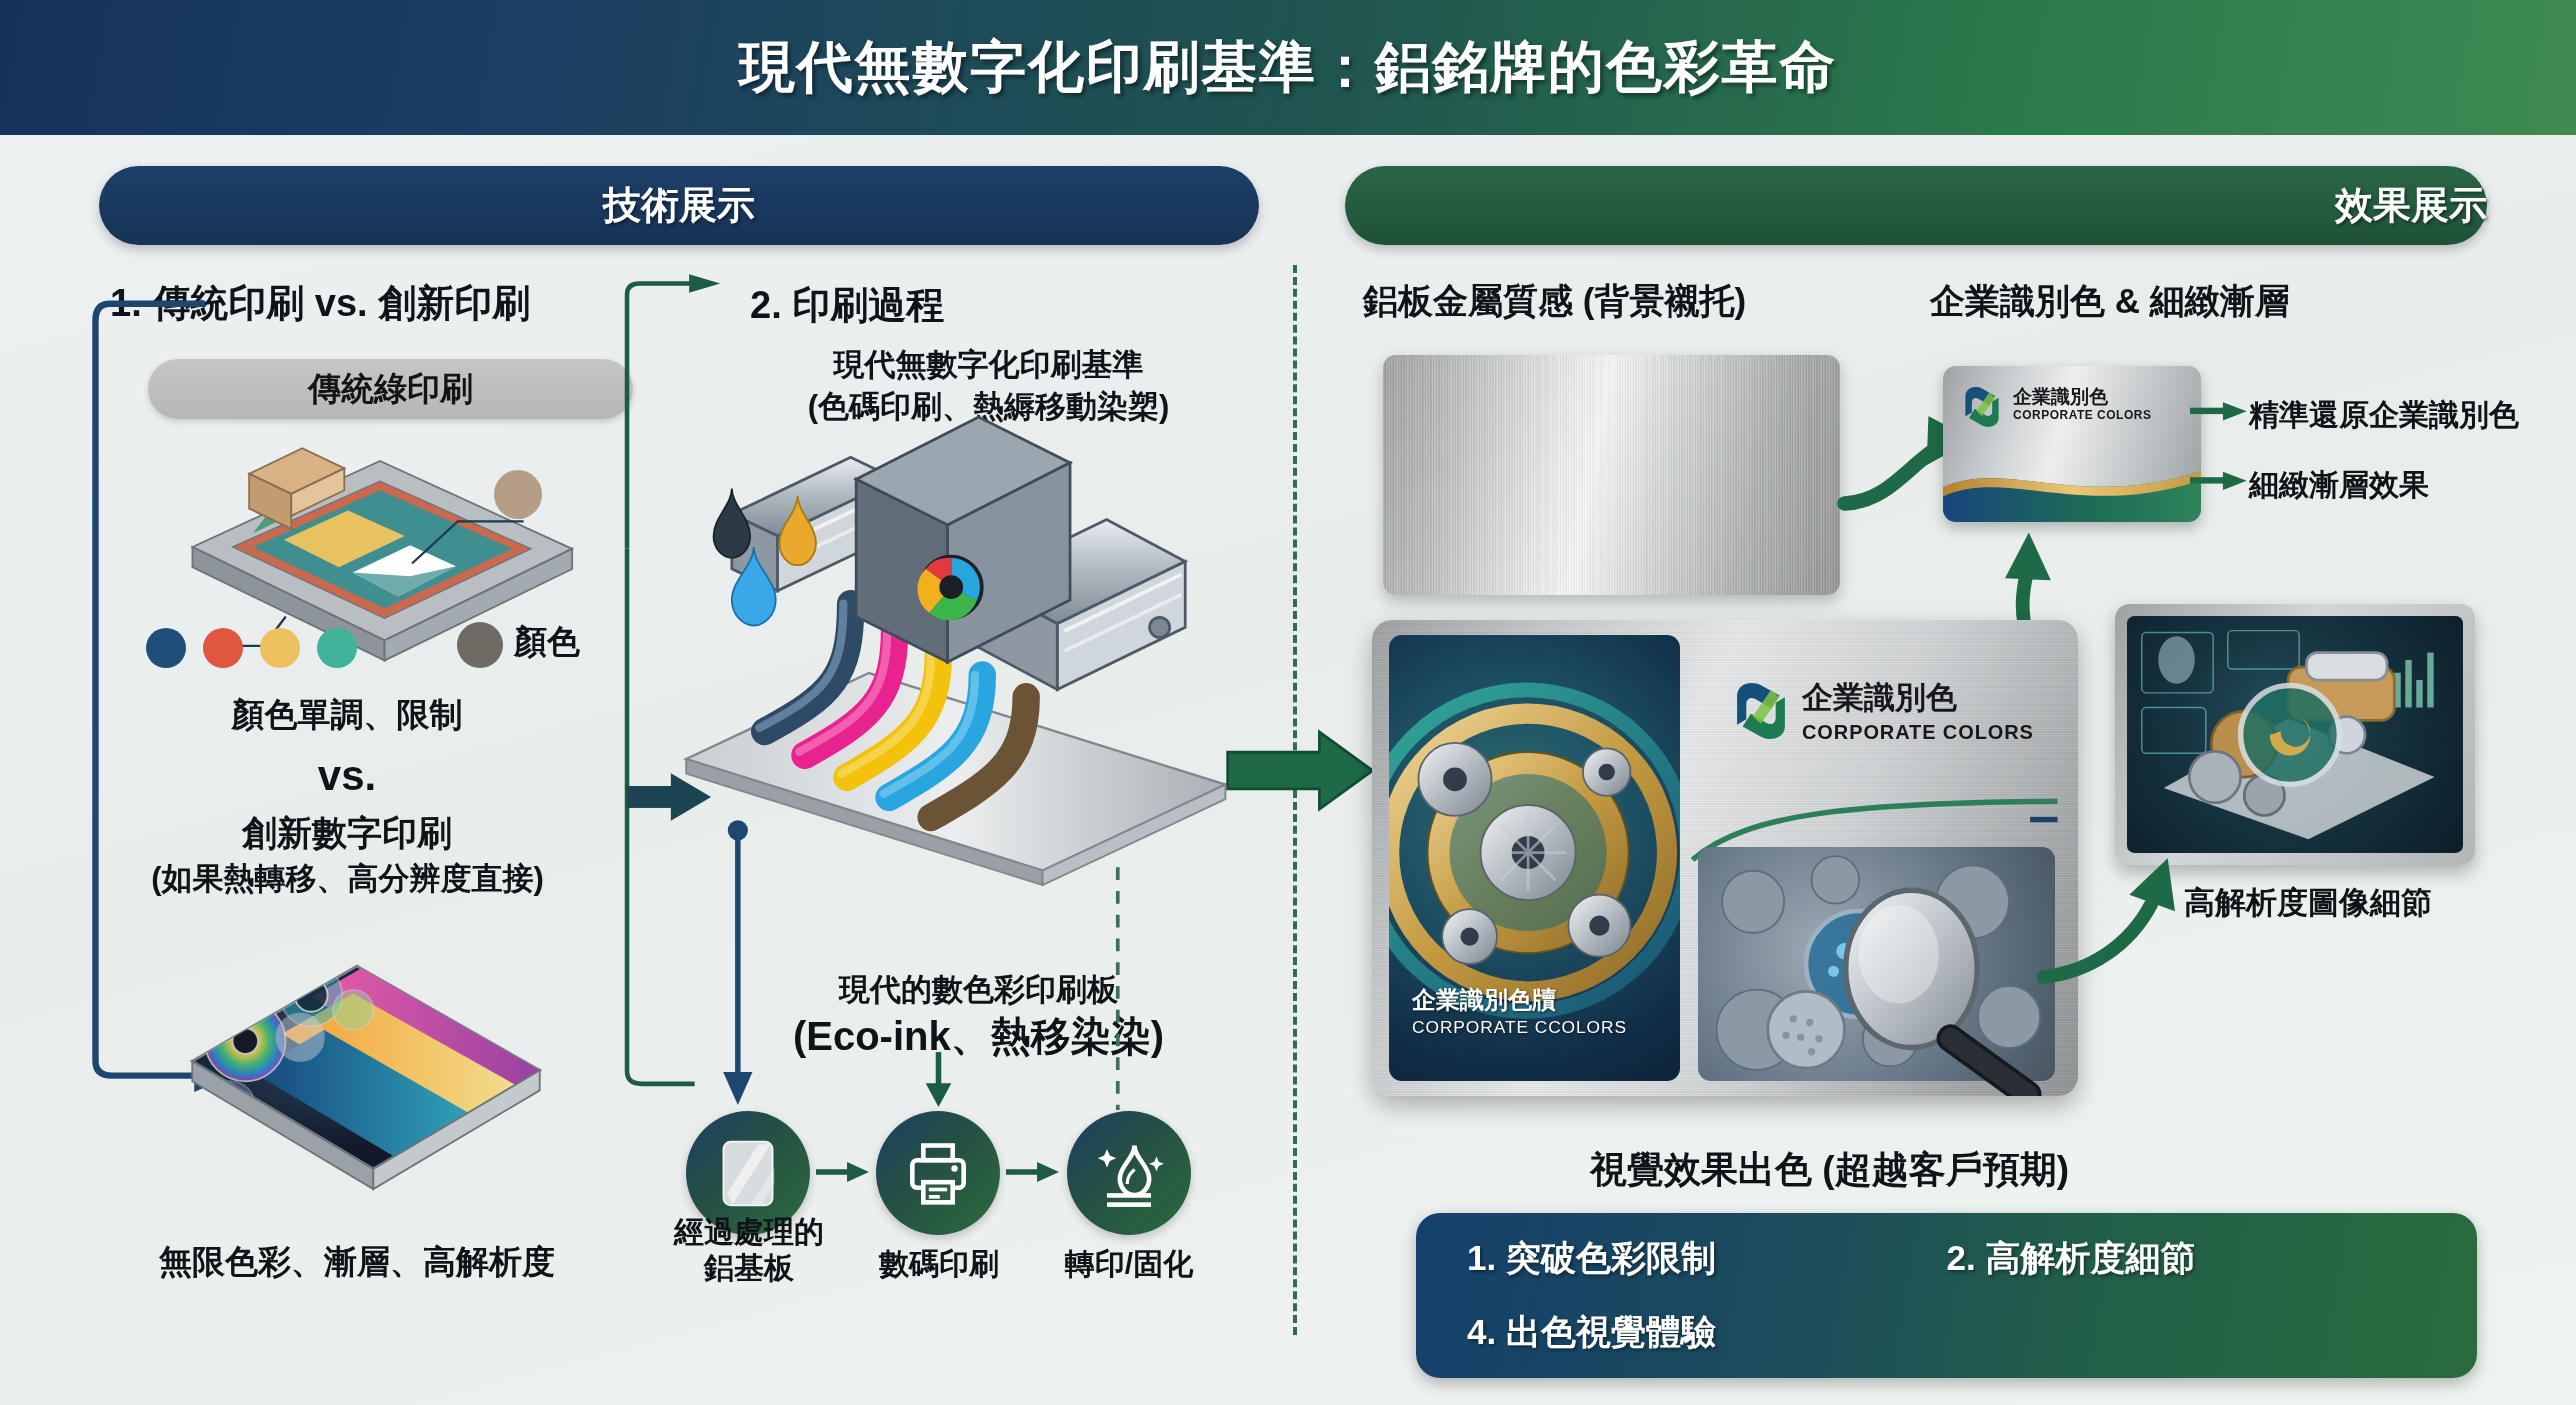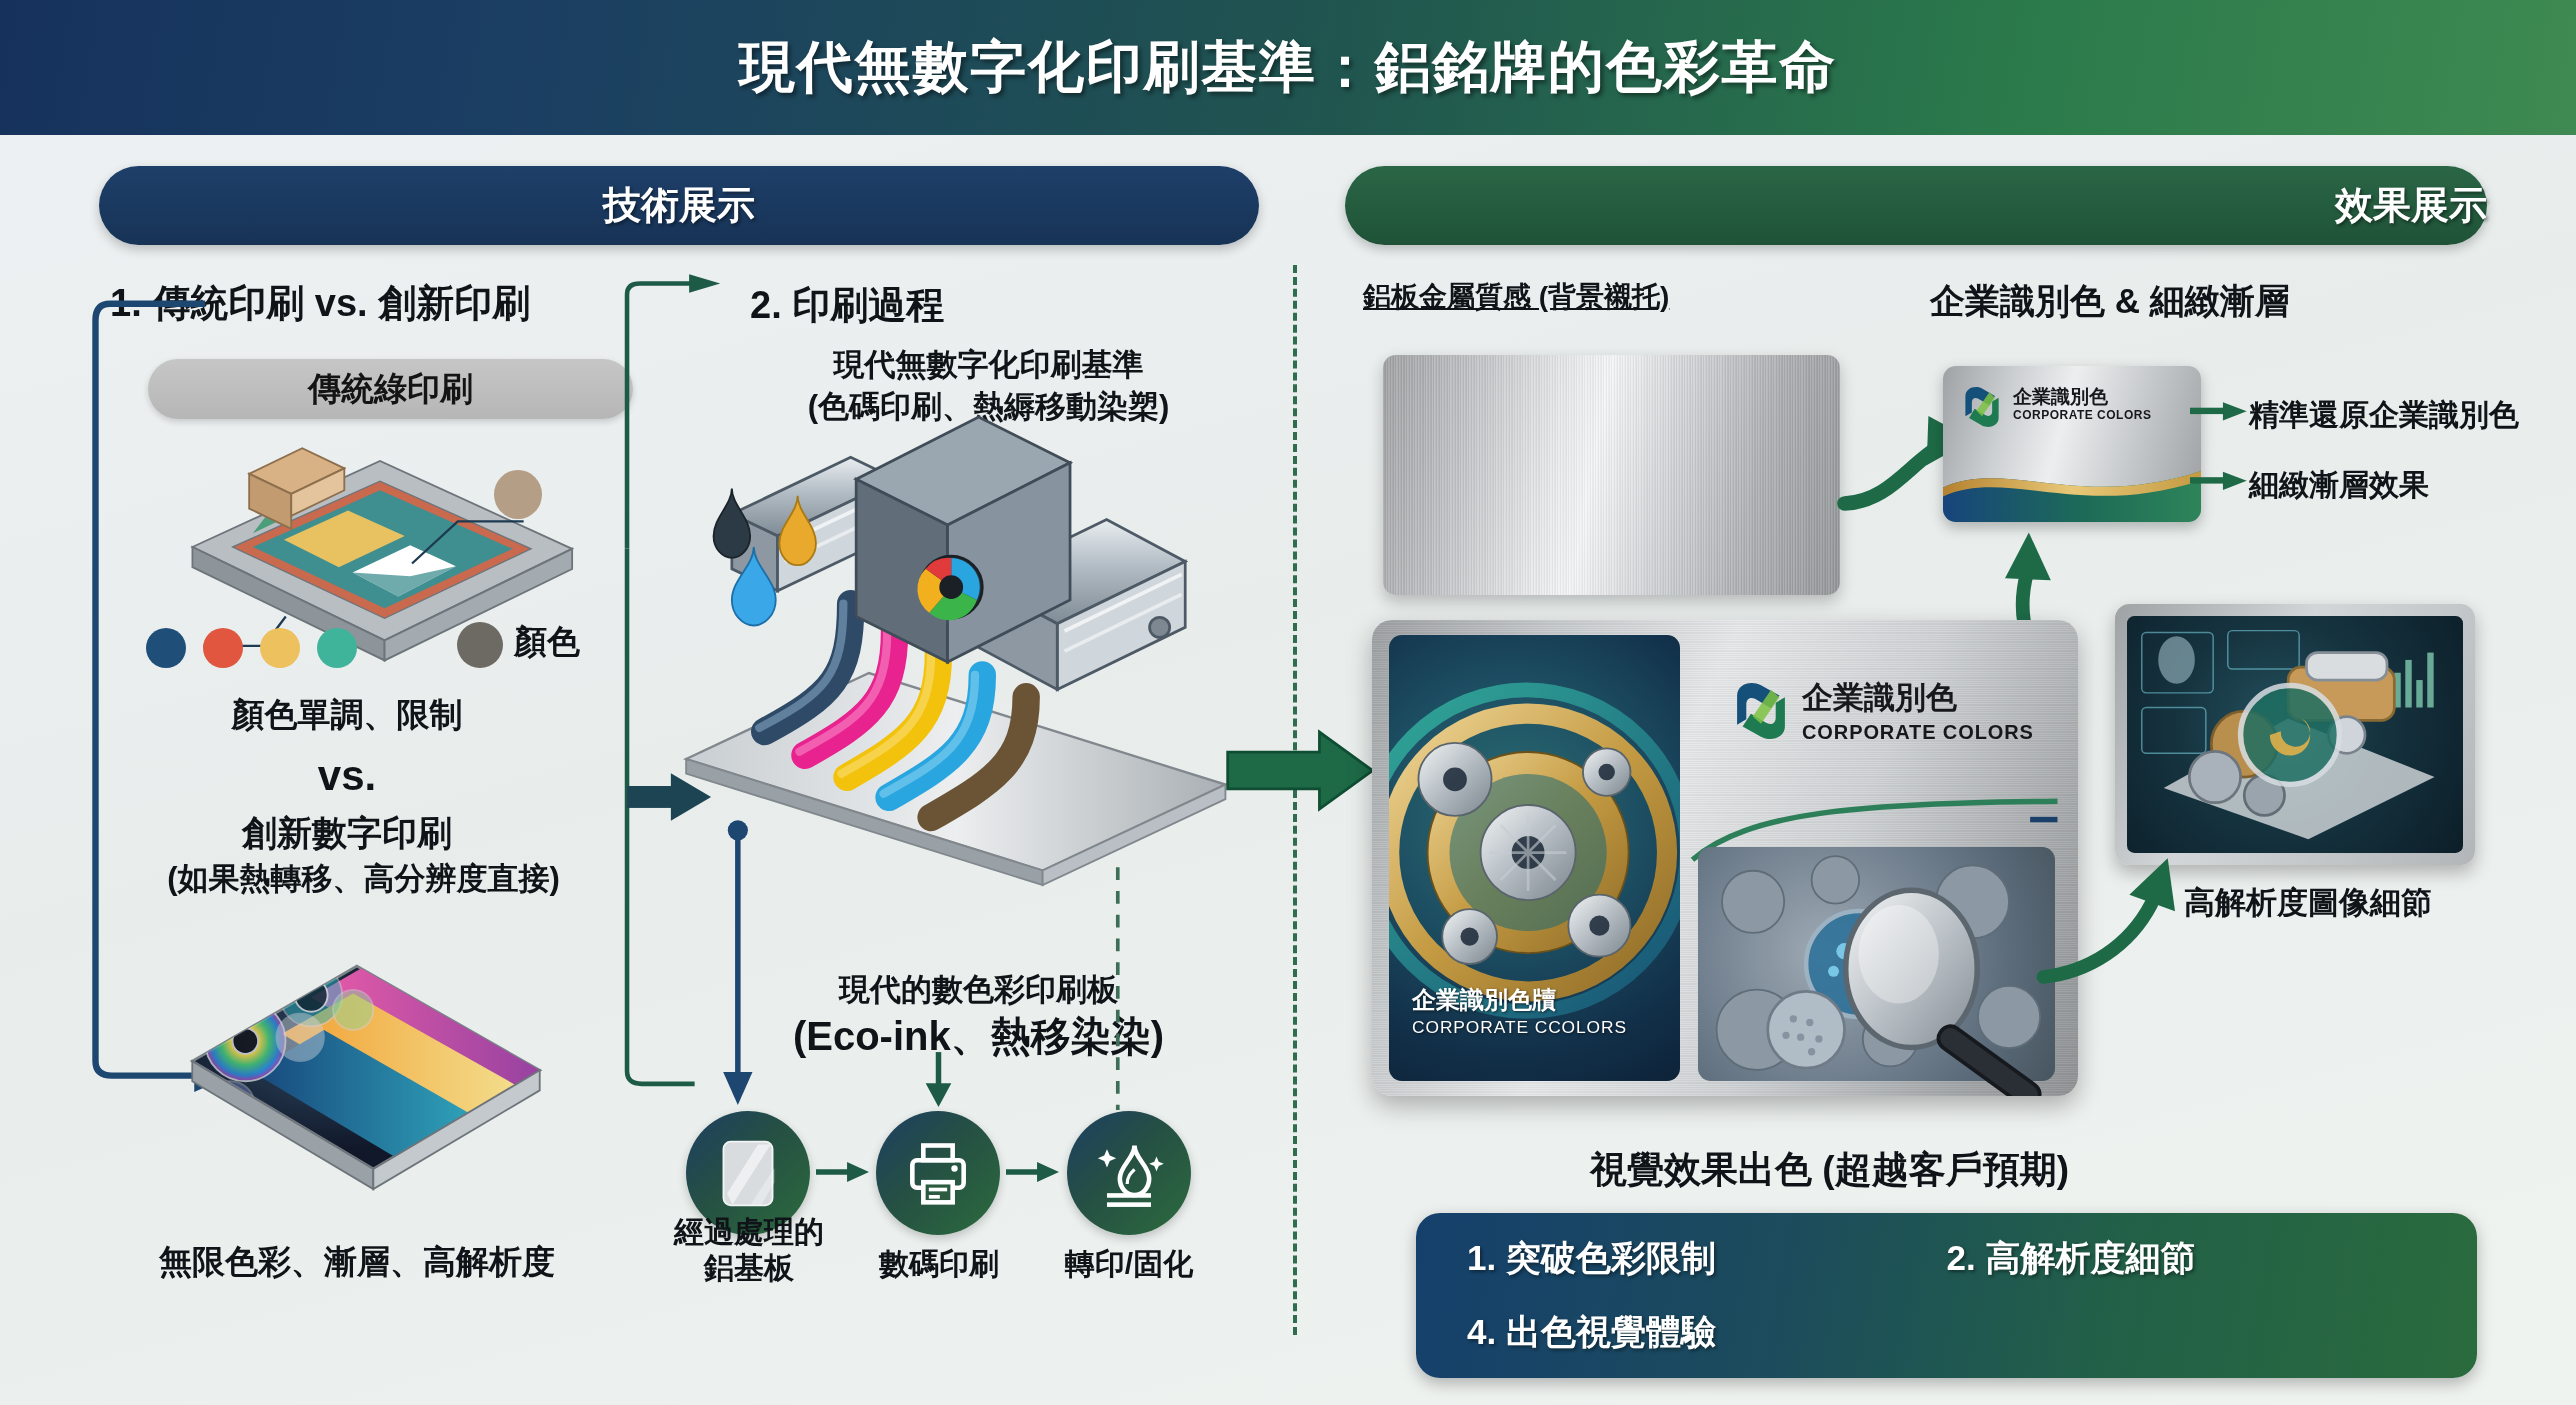--- a/index.html
+++ b/index.html
@@ -61,21 +61,21 @@
   #dot-navy   { left: 146px; top: 628px; background: #1f4e79; }
   #dot-red    { left: 203px; top: 628px; background: #e0563f; }
   #dot-yellow { left: 260px; top: 628px; background: #ecc15e; }
   #dot-teal   { left: 317px; top: 628px; background: #3fb49b; }
   #dot-gray   { left: 457px; top: 622px; background: #6d6a64; width: 46px; height: 46px; }
   #dot-tan    { left: 494px; top: 470px; background: #b49e86; width: 48px; height: 49px; }
   #lbl-color  { left: 514px; top: 622px; font-size: 33px; }
   #cap-mono   { left: 91px; top: 695px; width: 512px; font-size: 33px; }
   #lbl-vs     { left: 91px; top: 750px; width: 512px; font-size: 42px; }
   #lbl-inno   { left: 91px; top: 812px; width: 512px; font-size: 35px; }
-  #lbl-inno2  { left: 80px;  top: 860px; width: 567px; font-size: 31px; }
+  #lbl-inno2  { left: 64px;  top: 860px; width: 567px; font-size: 31px; }
   #cap-unlim  { left: 55px;  top: 1242px; width: 604px; font-size: 33px; }
 
   .colorplate { position: absolute; left: 174px; top: 942px; width: 384px; height: 284px; }
 
   
   #h2-title   { left: 750px; top: 282px; width: 476px; font-size: 38px; }
   #h2-sub1    { left: 723px; top: 346px; width: 531px; font-size: 31px; }
   #h2-sub2    { left: 723px; top: 388px; width: 531px; font-size: 31px; }
   #cap-modern1{ left: 750px; top: 971px; width: 457px; font-size: 31px; }
   #cap-modern2{ left: 750px; top: 1012px; width: 457px; font-size: 40px; }
@@ -93,21 +93,21 @@
   .proc-arrow { position: absolute; top: 1160px; width: 53px; height: 24px; }
   #parrow1 { left: 816px; }
   #parrow2 { left: 1006px; }
   .proc-lbl { position: absolute; width: 220px; text-align: center; font-size: 30px;
     font-weight: bold; color: #101418; line-height: 1.2; }
   #plbl1 { left: 639px;  top: 1214px; }
   #plbl2 { left: 829px;  top: 1246px; }
   #plbl3 { left: 1019px; top: 1246px; }
 
   
-  #r-lbl-alu  { left: 1363px; top: 280px; width: 549px; font-size: 28px; text-decoration: underline; }
+  #r-lbl-alu  { left: 1363px; top: 280px; width: 549px; font-size: 35px; }
   #r-lbl-corp { left: 1930px; top: 280px; width: 567px; font-size: 35px; }
 
   .alu-plate {
     position: absolute; left: 1383px; top: 355px; width: 457px; height: 240px;
     border-radius: 12.8px;
     background:
       repeating-linear-gradient(90deg, rgba(255,255,255,.16) 0px, rgba(255,255,255,.16) 0.9px, rgba(120,120,120,.10) 1.8px, rgba(120,120,120,.10) 2.7px),
       linear-gradient(100deg,#9a9c9e 0%, #bcbfc1 18%, #e7e9ea 38%, #f4f5f6 46%, #d3d6d8 60%, #a9acae 80%, #8e9193 100%);
     box-shadow: 0 6.4px 14.6px rgba(0,0,0,.22);
   }

